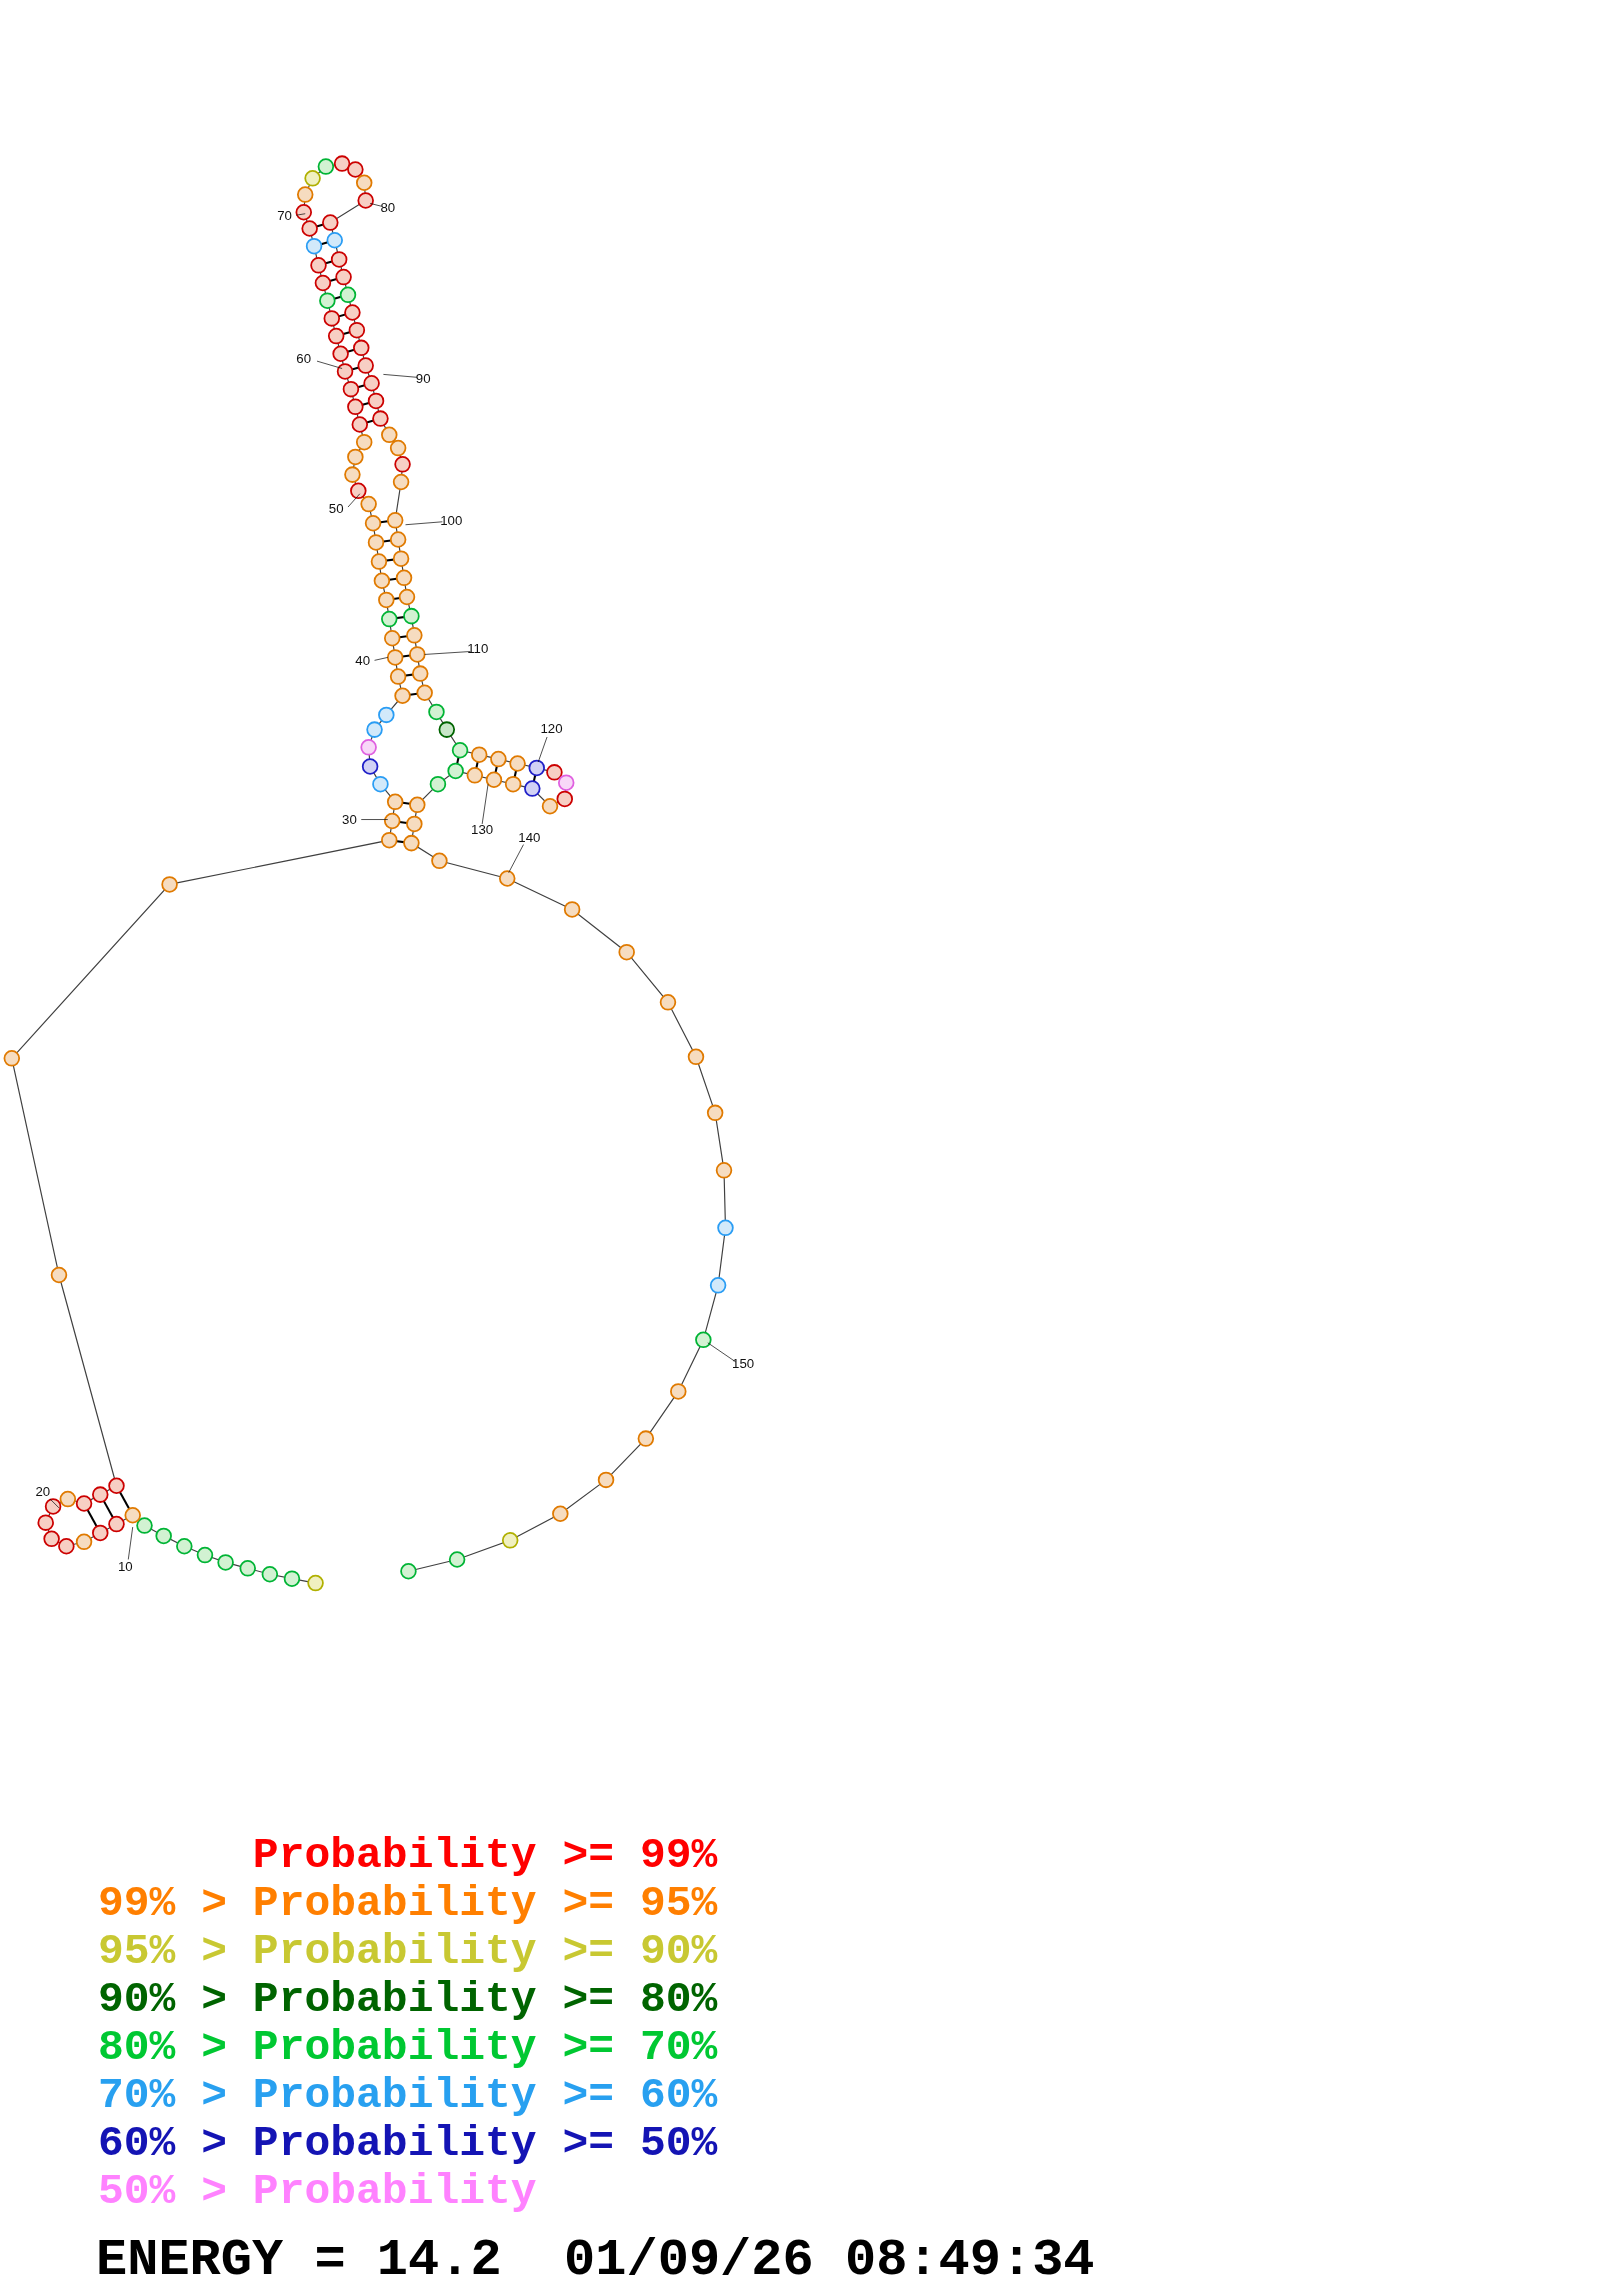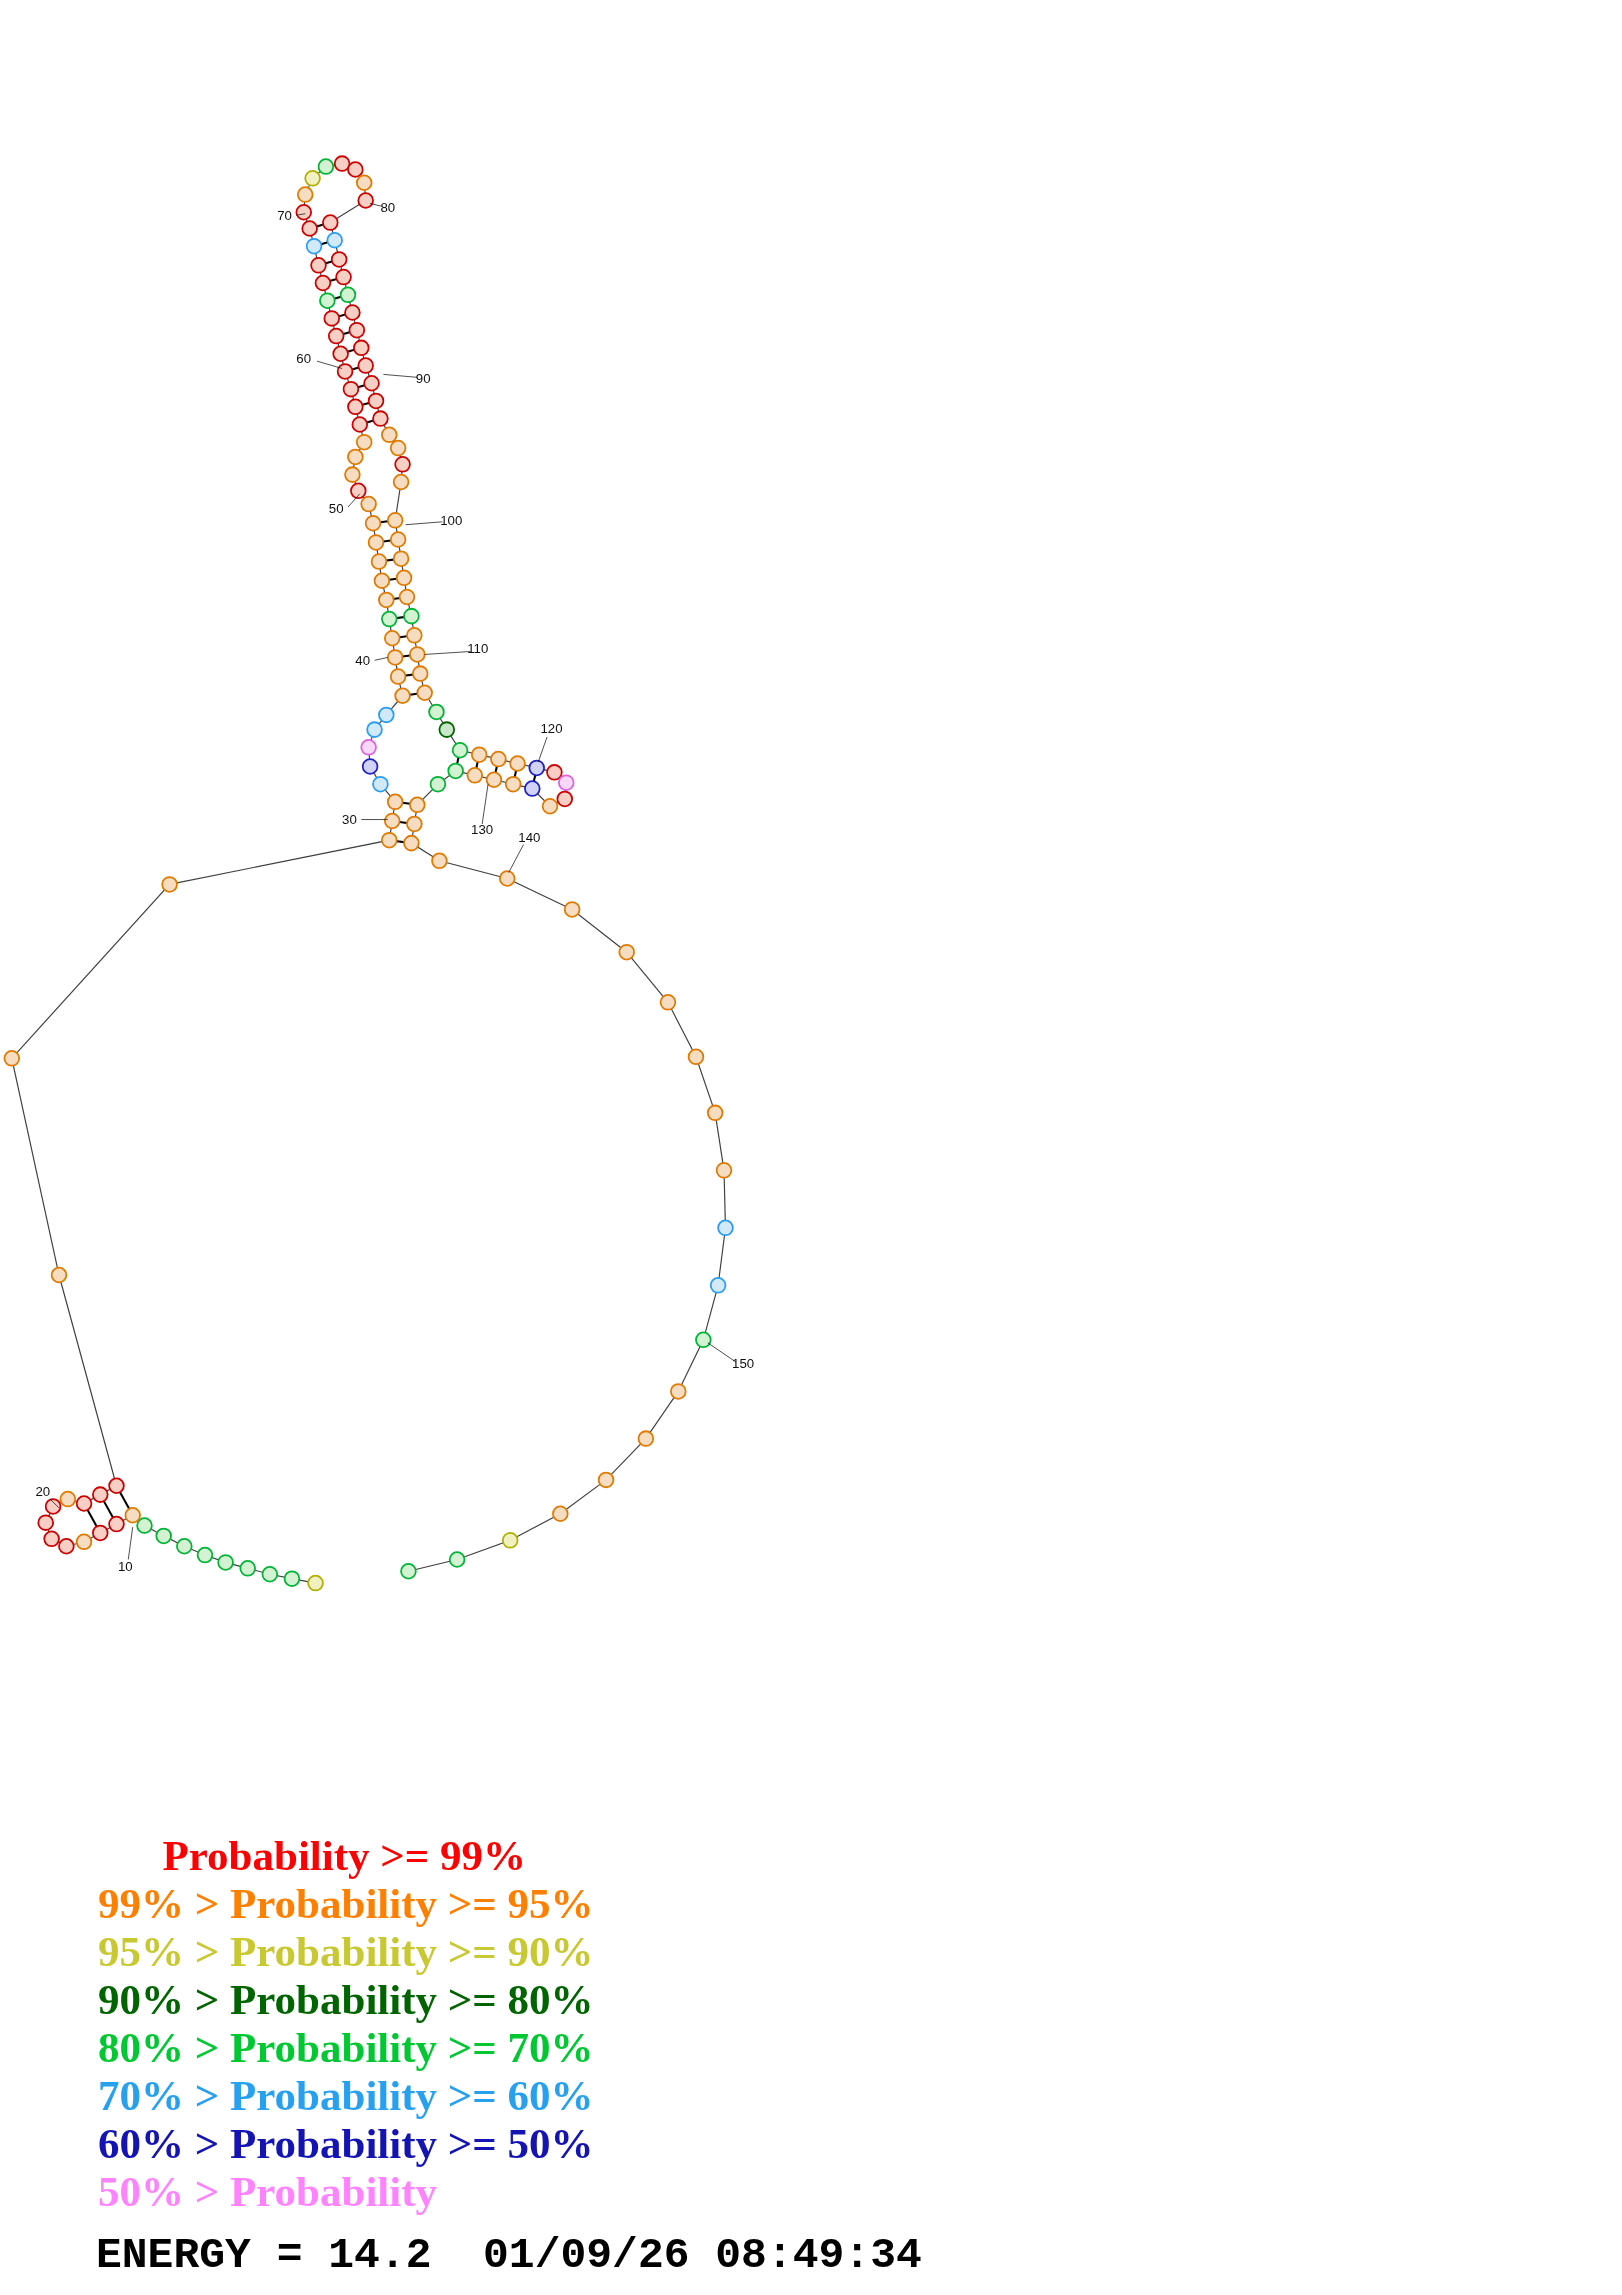--- a/index.html
+++ b/index.html
@@ -10,33 +10,33 @@
     overflow:hidden;
     font-family:"Liberation Sans", sans-serif;
   }
   .plot-svg{
     position:absolute;left:0;top:0;
     width:1622px;height:2295px;
   }
   .legend{
     position:absolute;
     left:98px;top:1832px;
-    font-family:Liberation Serif, serif;
+    font-family:Liberation Mono, monospace;
     font-weight:bold;
     font-size:43px;
     line-height:48px;
     white-space:pre;
   }
   .legend-row{white-space:pre;}
   .energy{
     position:absolute;
     left:96px;top:2231px;
     font-family:"Liberation Mono","DejaVu Sans Mono",monospace;
     font-weight:bold;
-    font-size:43px;
+    font-size:52px;
     color:#000000;
     white-space:pre;
   }
 </style>
 </head>
 <body>
 
 <div class="canvas">
 
   <svg class="plot-svg" id="plot" viewBox="0 0 1100 1557" preserveAspectRatio="none">

